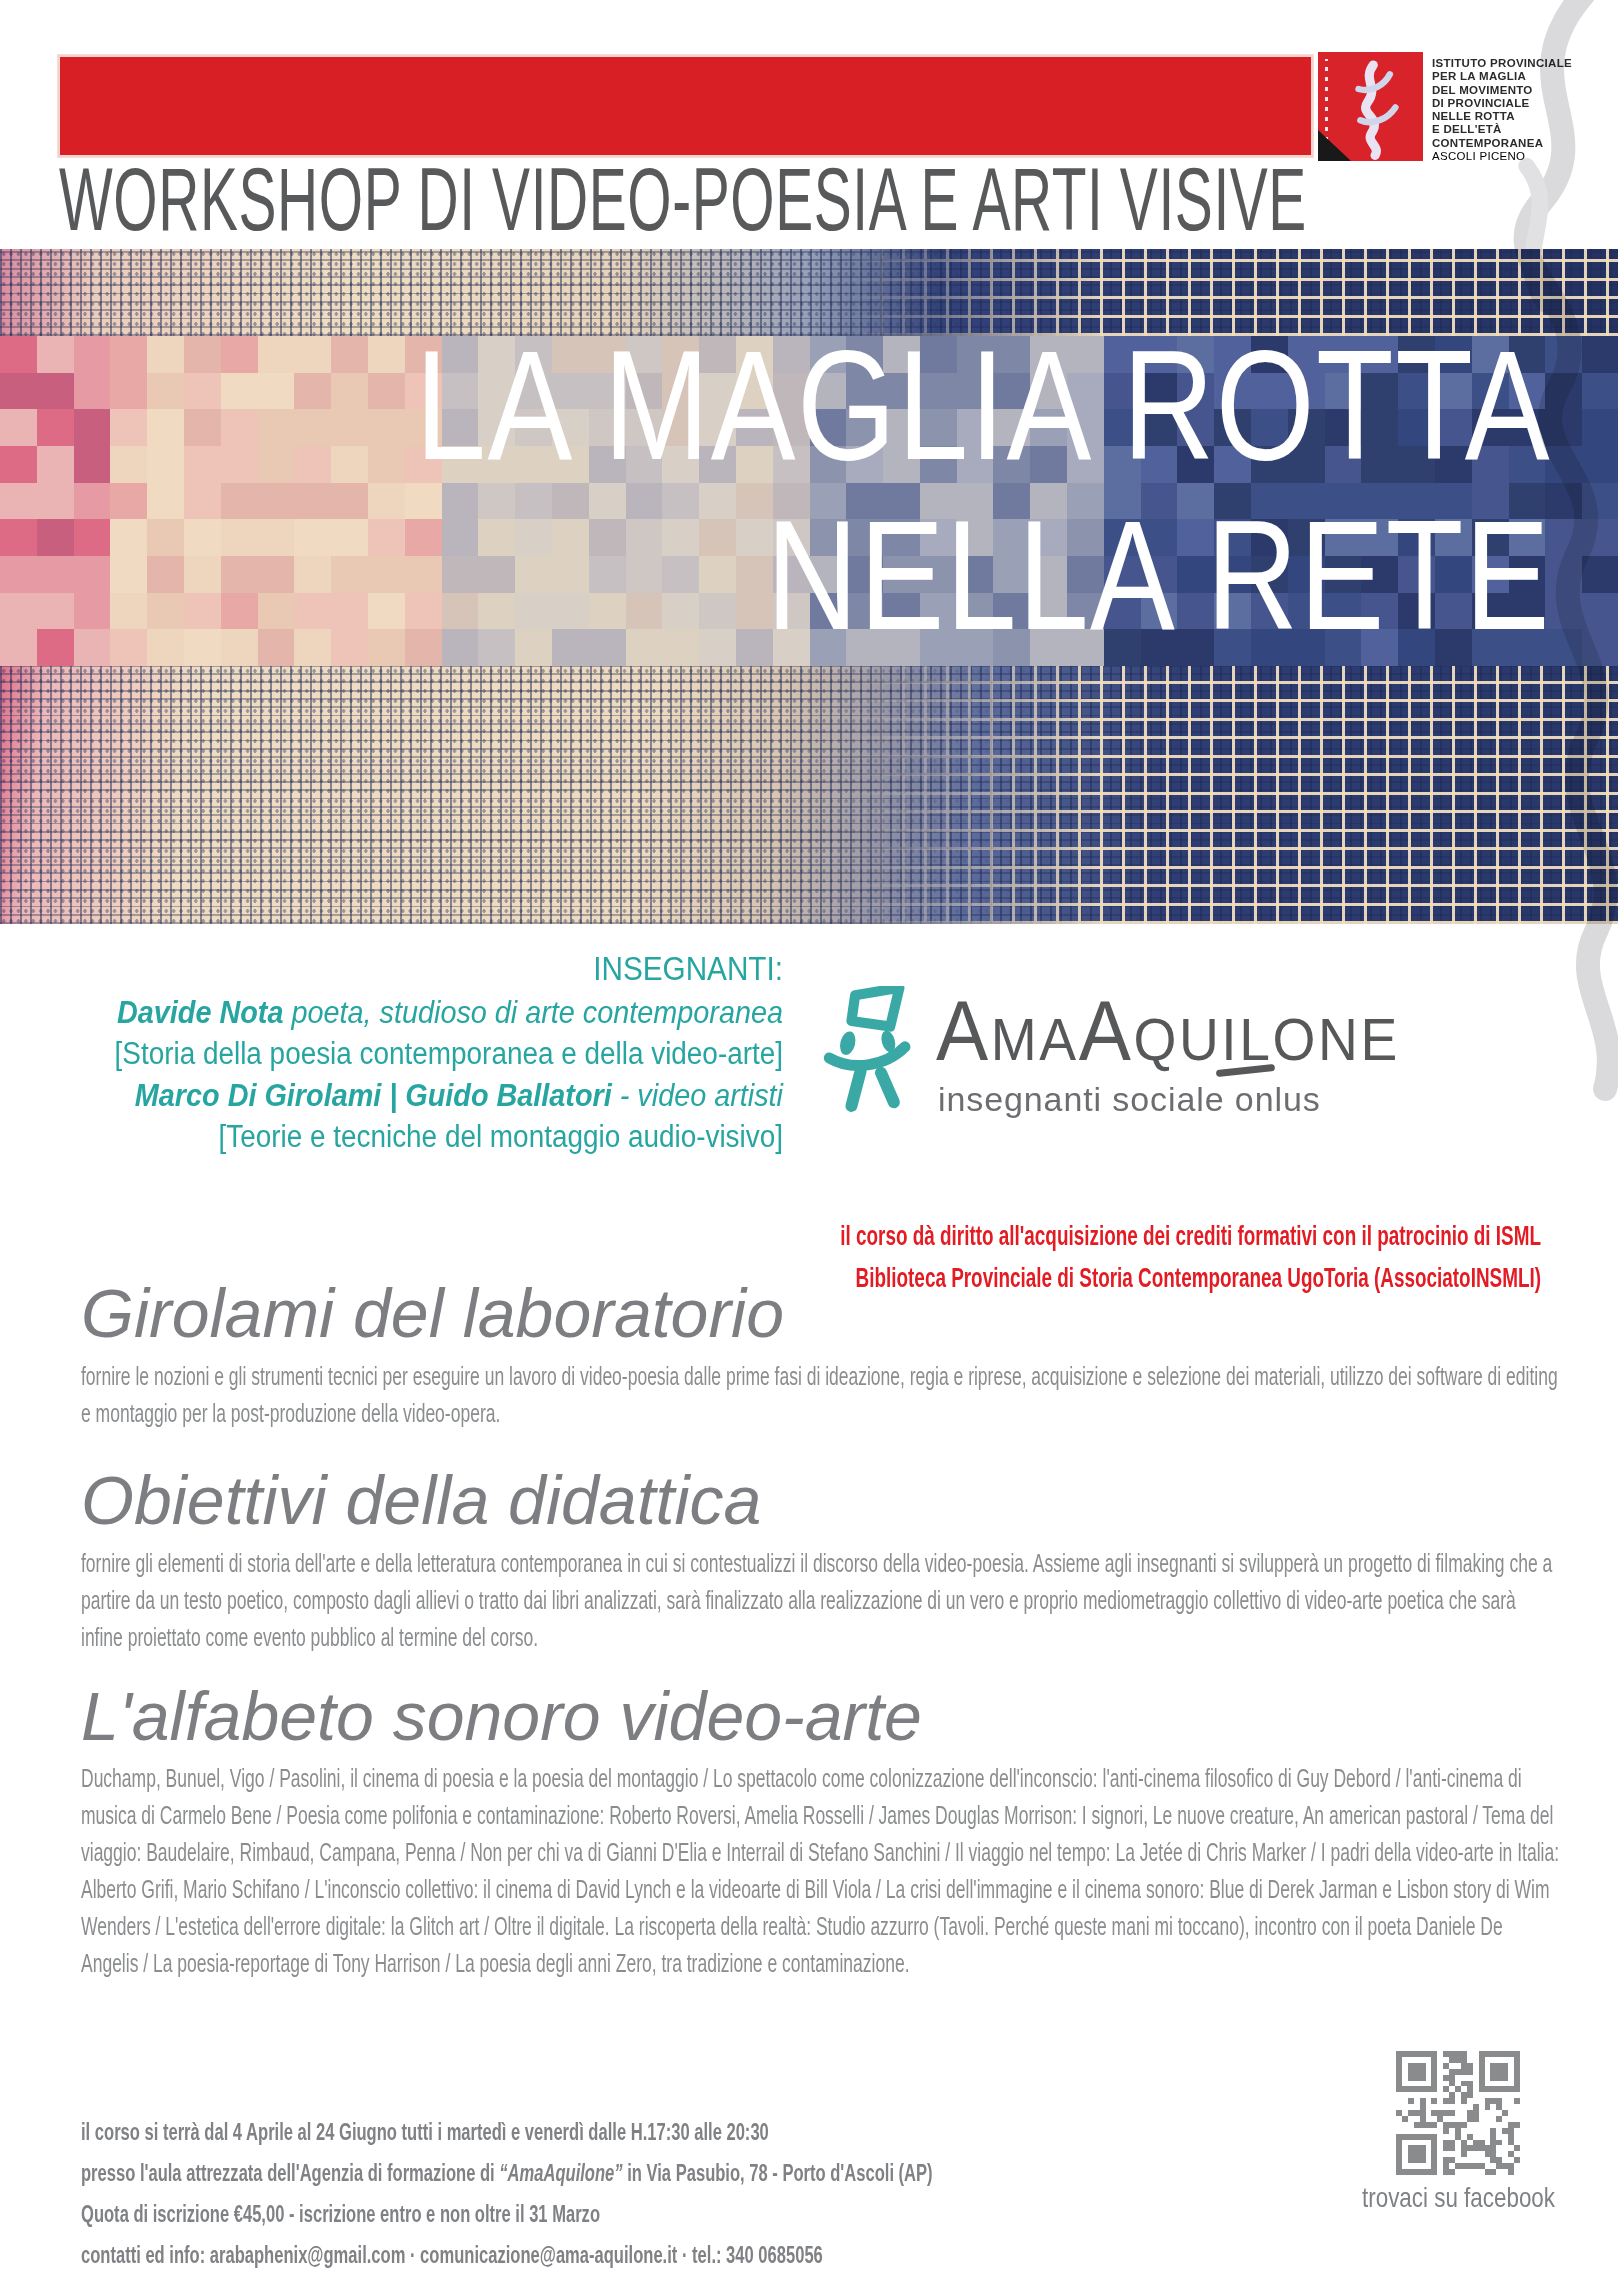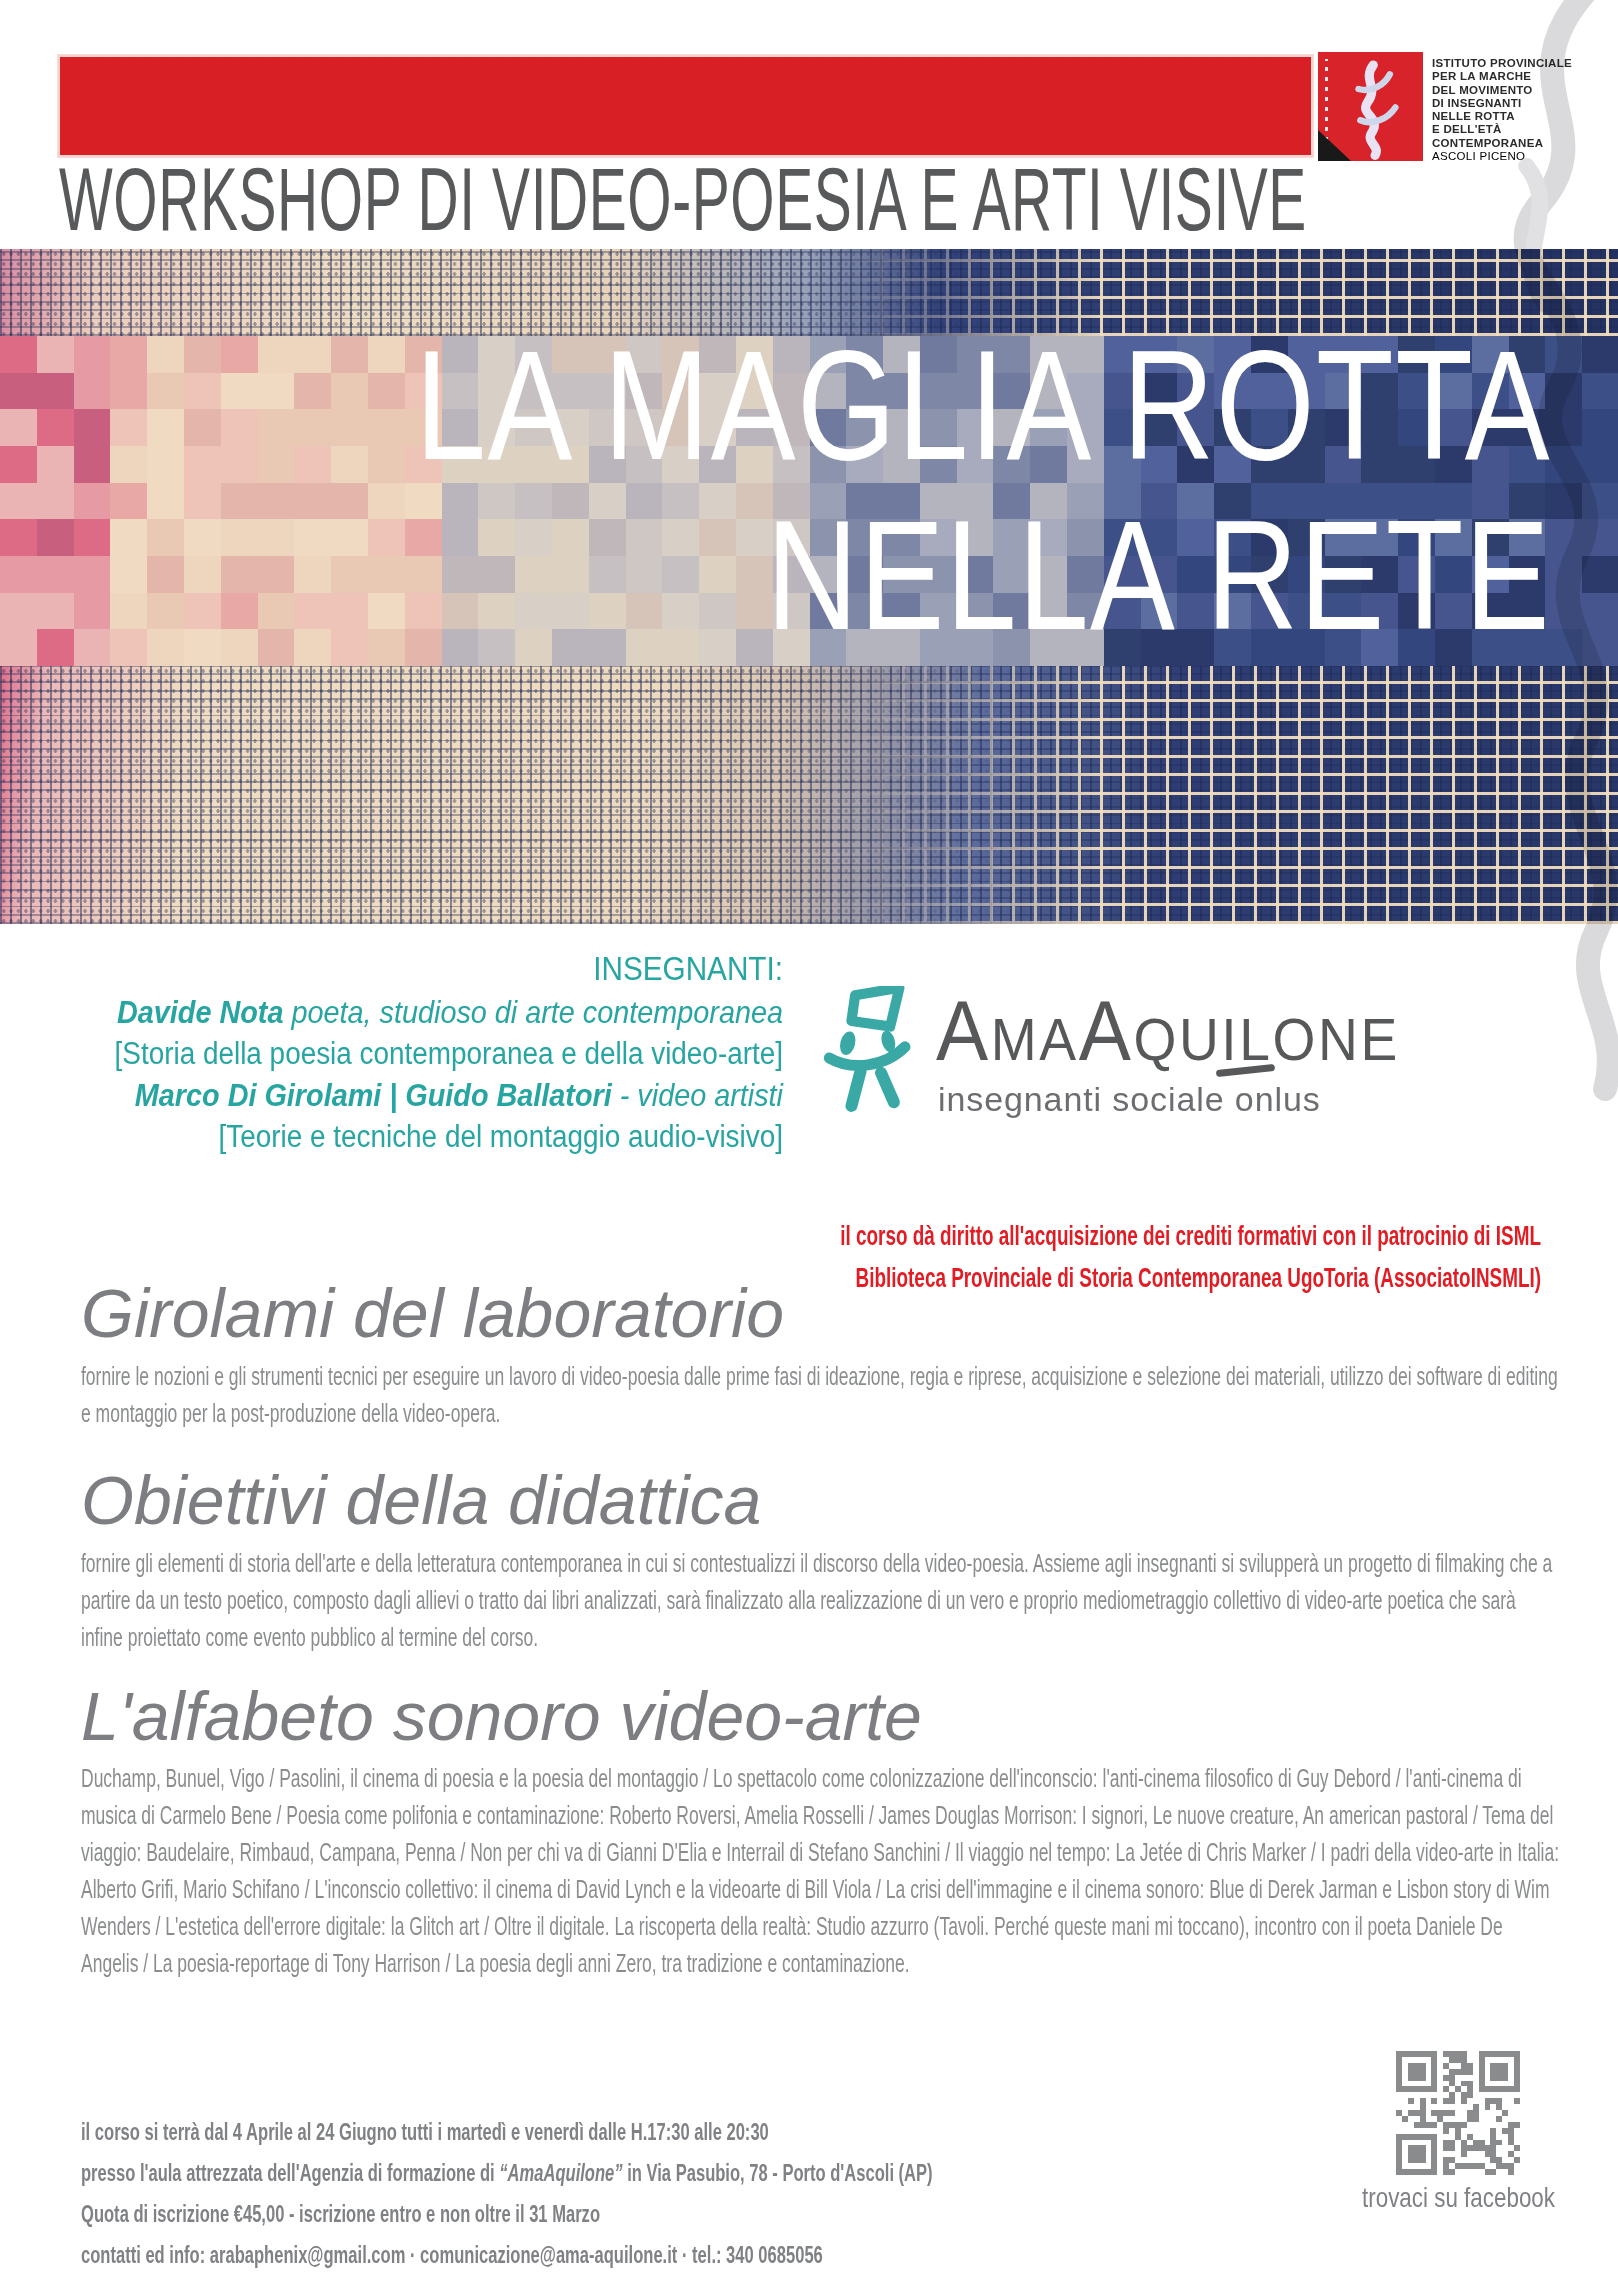--- a/index.html
+++ b/index.html
@@ -98,23 +98,23 @@
     <svg viewBox="0 0 114 118" width="105" height="109">
       <path d="M60 14 C48 30 66 38 54 54 C44 68 70 70 58 88 C52 98 68 102 62 112" fill="none" stroke="#e9e2f2" stroke-width="10" stroke-linecap="round"></path>
       <path d="M44 40 C58 44 72 36 78 24" fill="none" stroke="#cfd6ea" stroke-width="7" stroke-linecap="round"></path>
       <path d="M46 74 C60 80 76 72 84 60" fill="none" stroke="#cfd6ea" stroke-width="7" stroke-linecap="round"></path>
     </svg>
     <span class="corner"></span>
   </div>
 
   <div class="abs inst-text">
     <span>ISTITUTO PROVINCIALE</span>
-    <span>PER LA MARCHE</span>
+    <span>PER LA MAGLIA</span>
     <span>DEL MOVIMENTO</span>
-    <span>DI INSEGNANTI</span>
+    <span>DI PROVINCIALE</span>
     <span>NELLE ROTTA</span>
     <span>E DELL'ETÀ</span>
     <span>CONTEMPORANEA</span>
     <span>ASCOLI PICENO</span>
   </div>
 
   <div class="abs main-title">WORKSHOP DI VIDEO-POESIA E ARTI VISIVE</div>
 
   <svg class="script-glyph" viewBox="0 0 210 1270">
     <path d="M175 -10 C85 90 195 140 125 220 C65 290 195 330 145 420 C105 490 205 520 165 600 C125 680 215 720 175 800 C135 880 225 930 185 1010 C155 1070 215 1110 195 1180" fill="none" stroke="#d4d4d6" stroke-width="26" stroke-linecap="round"></path>

